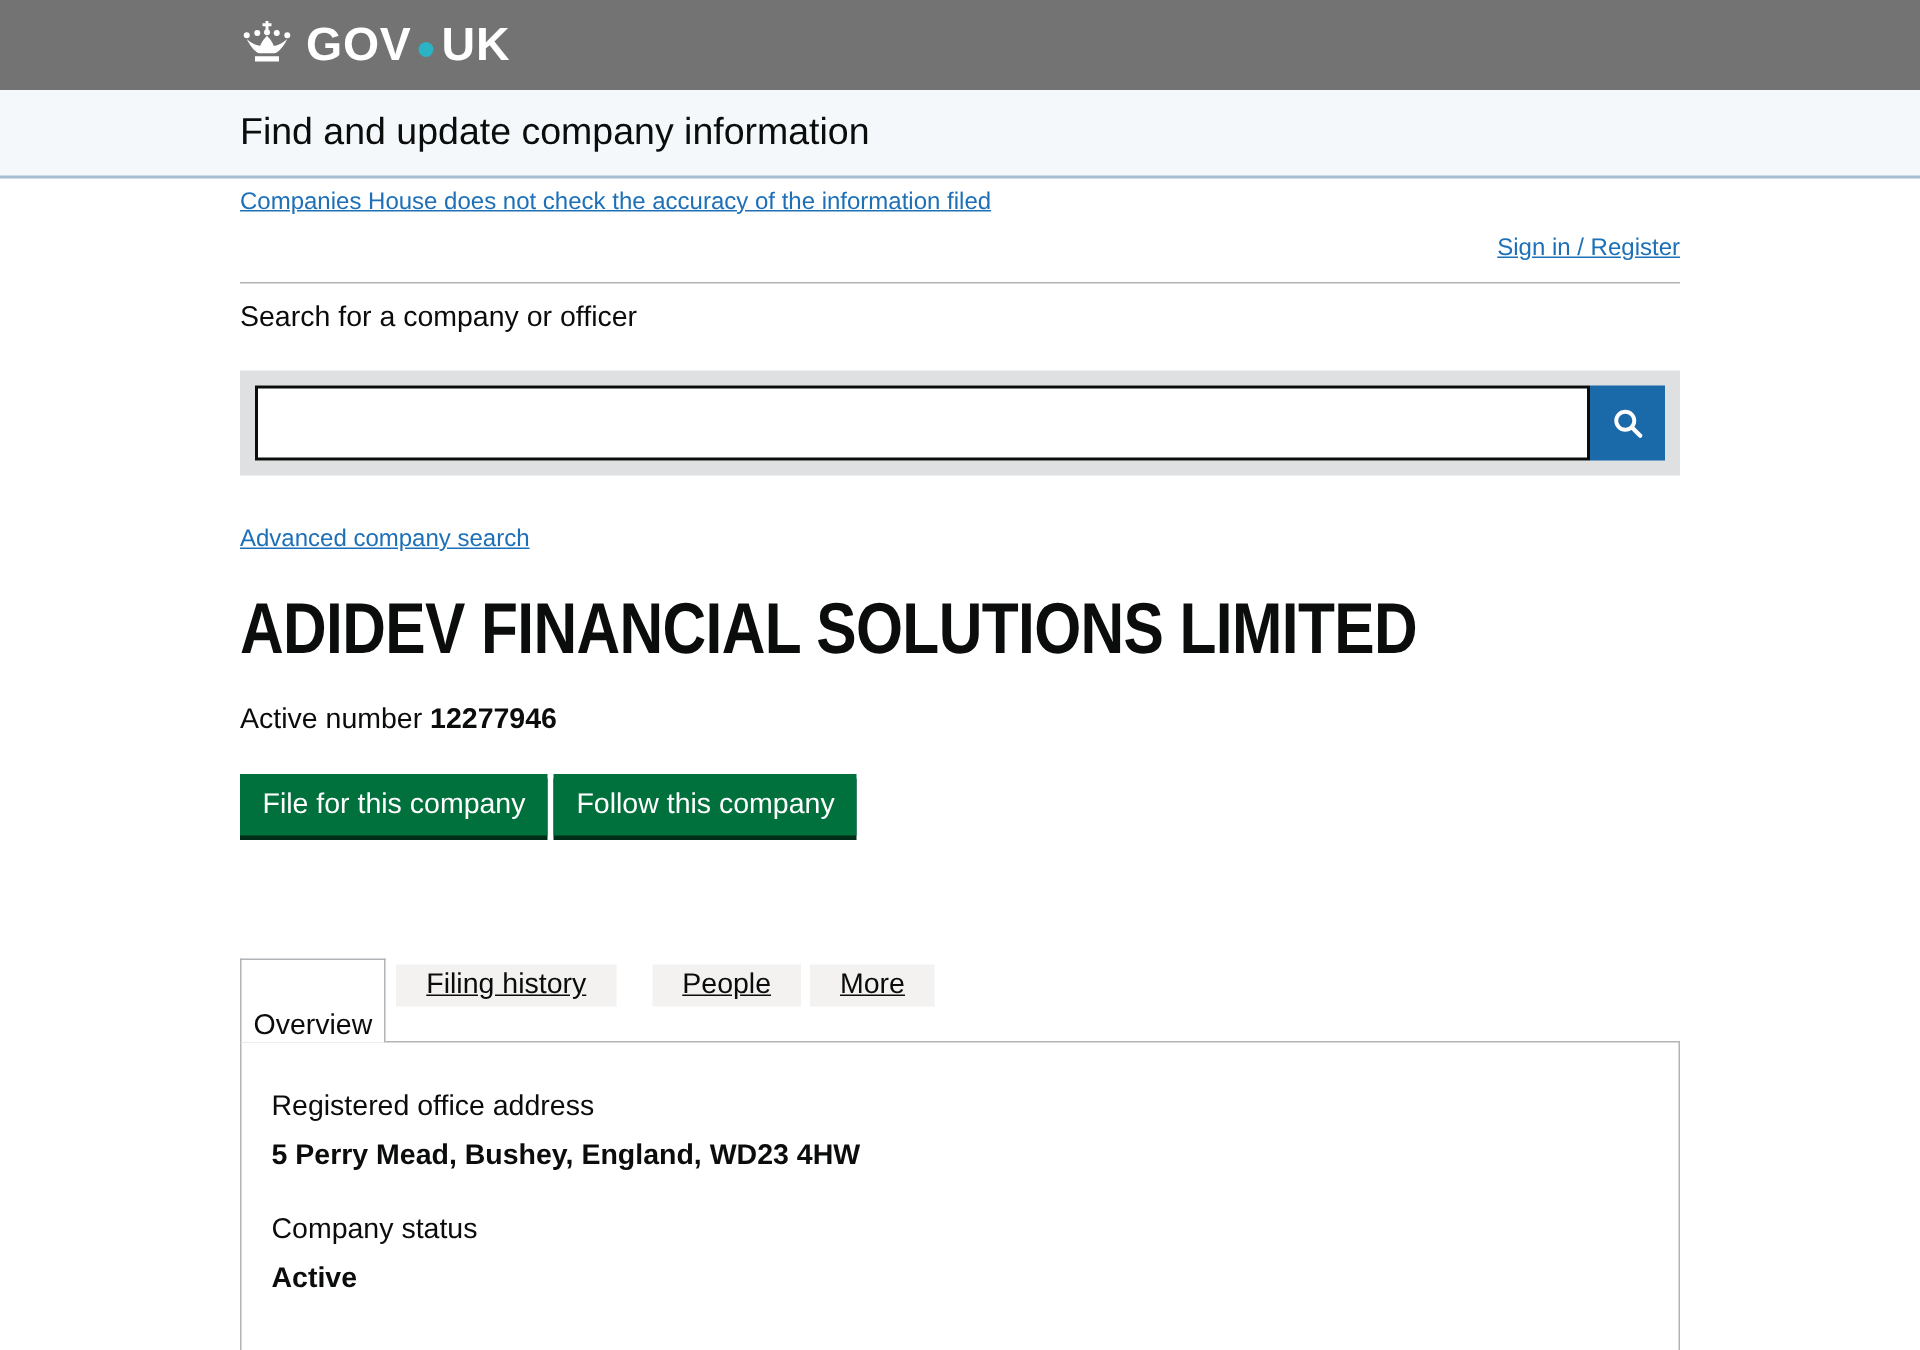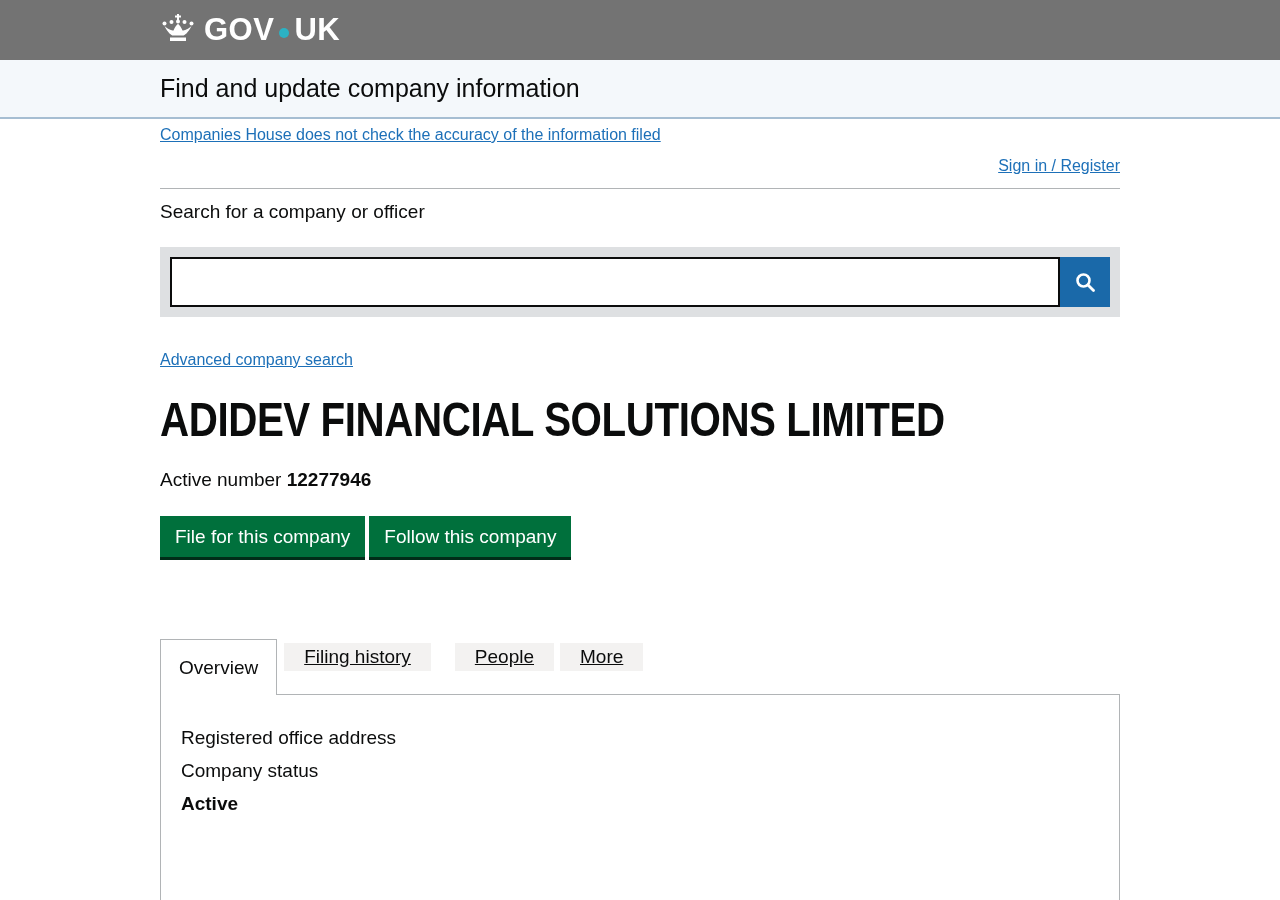--- a/index.html
+++ b/index.html
@@ -66,22 +66,22 @@
     padding: 10px 15px 9px 15px; margin-right: 4px;
     box-shadow: 0 3px 0 #002d18;
   }
 
   
   .tabs { margin-top: 82px; display: flex; align-items: flex-start; height: 55px; }
   .tab { font-size: 19px; }
   .tab-active {
     height: 56px; margin-bottom: -1px; position: relative; z-index: 2;
     background: #fff; border: 1px solid #b1b4b6; border-bottom: none;
-    display: flex; align-items: center; justify-content: center;
-    padding: 0 18px; cursor: default;
+    display: flex; align-items: flex-end; justify-content: center;
+    padding: 0 8px; cursor: default;
   }
   .tab-inactive {
     margin-top: 4px; margin-left: 7px; height: 28px;
     background: #f3f2f1; display: flex; align-items: center;
     padding: 0 20px; cursor: pointer;
   }
   .tab-inactive .tab-label { color: #0b0c0c; text-decoration: underline; }
 
   
   .panel {
@@ -174,20 +174,21 @@
       <span class="tab-label">People</span>
     </div>
     <div class="tab tab-inactive" style="margin-left:6px;">
       <span class="tab-label">More</span>
     </div>
   </div>
 
   <div class="panel">
     <div class="field">
       <div class="field-label">Registered office address</div>
+      <div class="field-value">5 Perry Mead, Bushey, England, WD23 4HW</div>
     </div>
     <div class="field">
       <div class="field-label">Company status</div>
       <div class="field-value">Active</div>
     </div>
 
   </div>
 
 </main>
 

